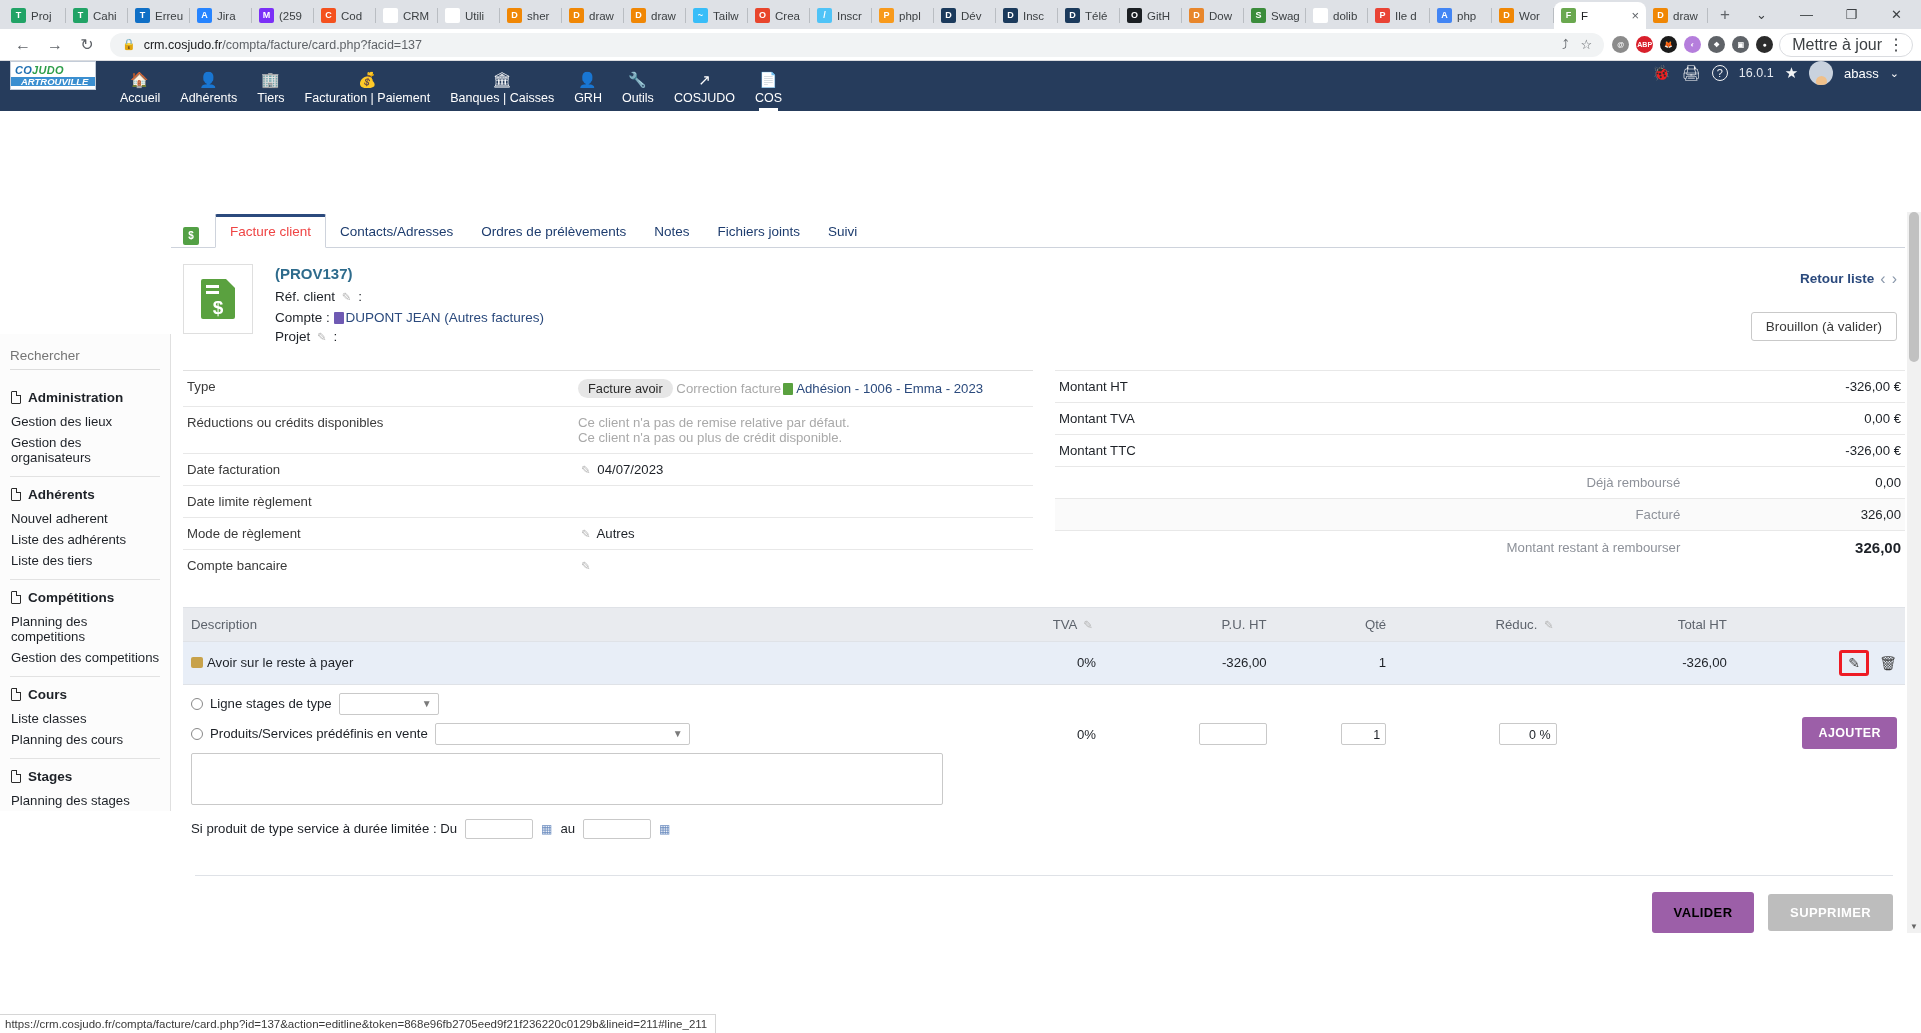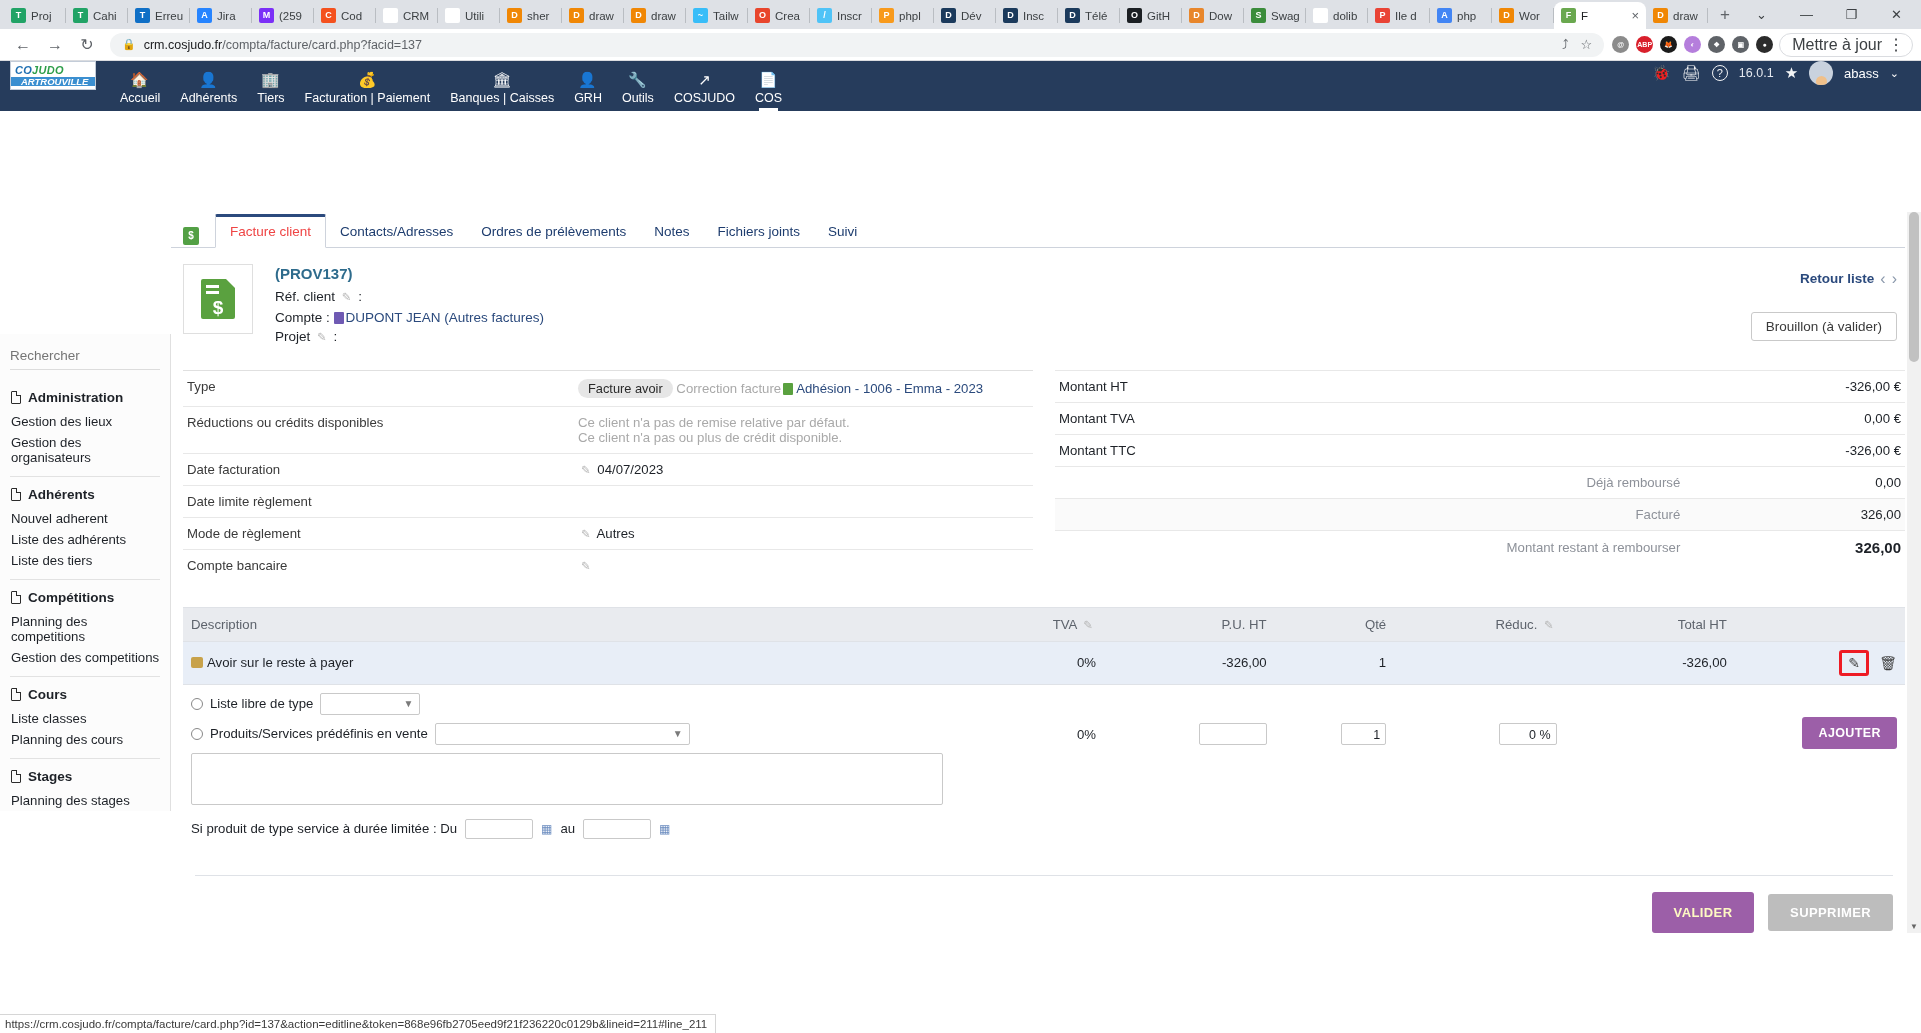--- a/index.html
+++ b/index.html
@@ -250,21 +250,21 @@
   .inp.red { width:58px; text-align:right; padding-right:5px; line-height:22px; font-size:12.5px;}
   .btn-add {
     background:#9c5fa8; color:#fff; border:0; border-radius:3px; padding:9px 16px; font-size:12.5px;
     font-weight:bold; letter-spacing:.4px; font-family:inherit;
   }
   .dur-line { display:flex; align-items:center; gap:8px; font-size:13.2px; color:#1d2127; padding:14px 0 10px 0;}
   .dur-inp { width:68px; height:20px; border:1px solid #c9c9c9; border-radius:2px; background:#fff;}
   .cal { color:#6a8bbf; font-size:12px; }
 
   .footer-bar { border-top:1px solid #dfe2e7; margin:18px 12px 0 12px; padding:16px 0 0 0; text-align:right;}
-  .btn-valid { background:#9c5fa8; color:#fef9c3; border:0; border-radius:3px; padding:13px 22px; font-size:13px; font-weight:bold; letter-spacing:.4px; font-family:inherit; margin-right:10px;}
+  .btn-valid { background:#9c5fa8; color:#000000; border:0; border-radius:3px; padding:13px 22px; font-size:13px; font-weight:bold; letter-spacing:.4px; font-family:inherit; margin-right:10px;}
   .btn-sup { background:#bdbdbd; color:#fff; border:0; border-radius:3px; padding:11px 22px; font-size:13px; font-weight:bold; letter-spacing:.4px; font-family:inherit;}
 
   
   .statusbar {
     position:absolute; left:0; bottom:0; background:#ffffff; border:1px solid #d6d6d6; border-left:0; border-bottom:0;
     font-size:11.5px; color:#3a3a3a; padding:3px 8px 3px 5px; max-width:760px; white-space:nowrap; overflow:hidden;
   }
   
   .pagescroll { position:absolute; right:0; top:0; width:14px; height:100%; background:#f1f1f1; }
   .pagescroll .thumb { position:absolute; top:0; left:2px; width:10px; height:150px; background:#c1c1c1; border-radius:5px;}
@@ -662,21 +662,21 @@
               <td class="r"><span class="hl-box">
                   <span class="edit-ico">✎</span>
                 </span><span class="trash">🗑</span></td>
             </tr>
           </tbody>
         <tbody>
           <tr class="addrow">
             <td>
               <div class="radio-line">
                 <span class="radio"></span>
-                <span>Liste libre de type</span>
+                <span>Ligne stages de type</span>
                 <span class="sel sel-sm"><span style="margin-right:auto"></span>▼</span>
               </div>
               <div class="radio-line">
                 <span class="radio"></span>
                 <span>Produits/Services prédéfinis en vente</span>
                 <span class="sel sel-lg"><span style="margin-right:auto"></span>▼</span>
               </div>
               <div class="ta"></div>
               <div class="dur-line">
                 <span>Si produit de type service à durée limitée : Du</span>

